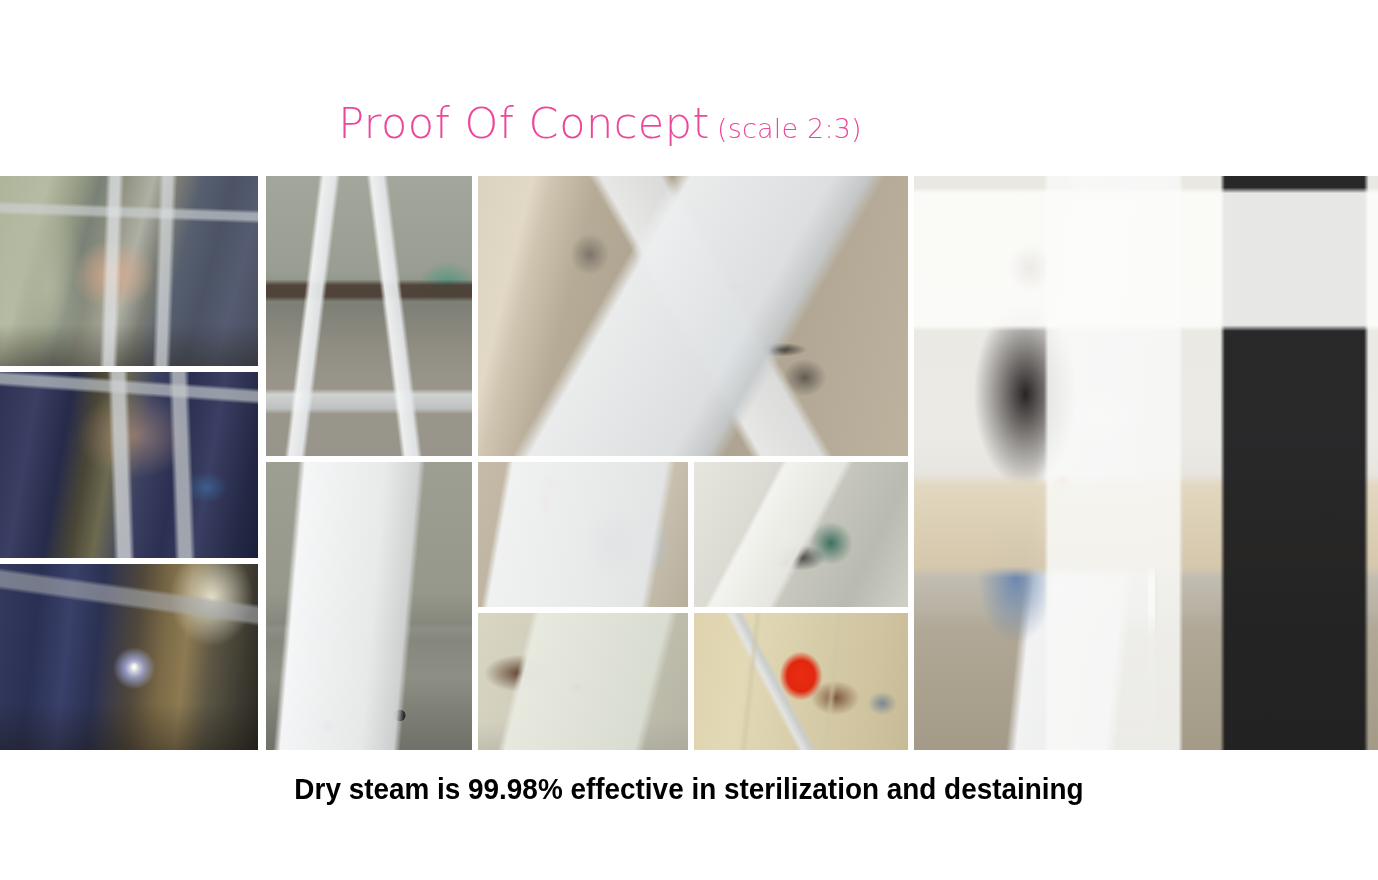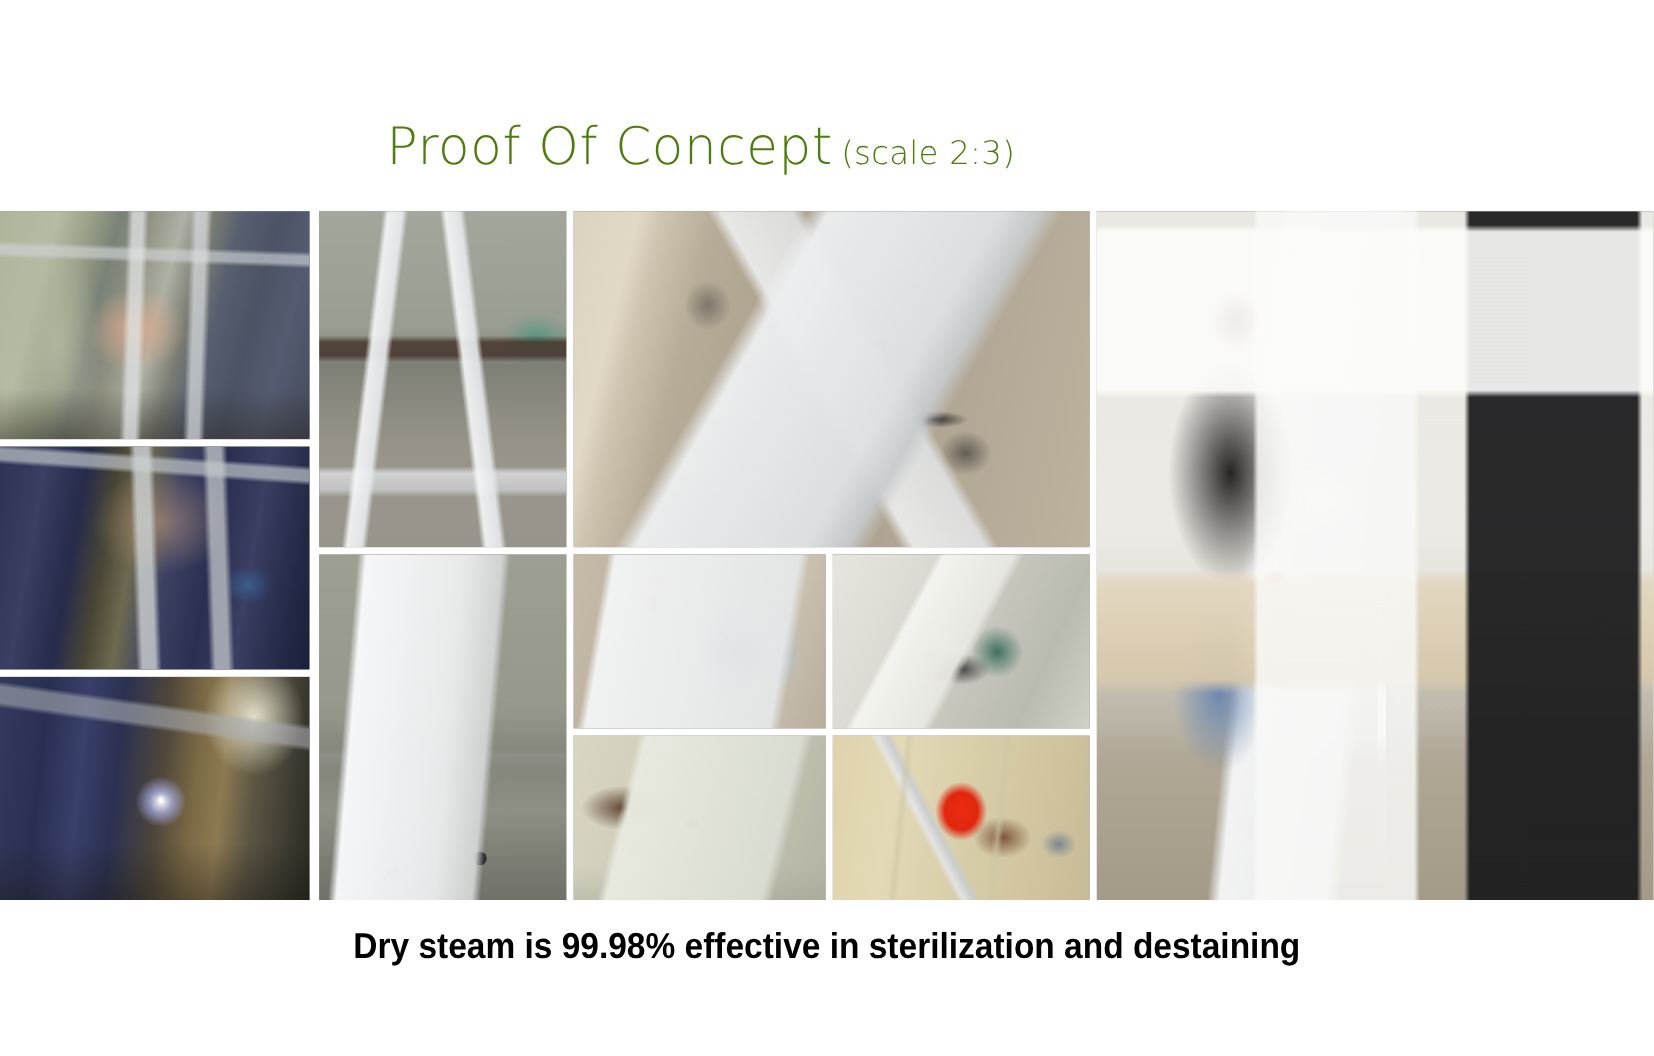--- a/index.html
+++ b/index.html
@@ -13,25 +13,25 @@
     height: 880px;
     overflow: hidden;
     font-family: "Liberation Sans", sans-serif;
     position: relative;
   }
 
   
   .slide-title {
     position: absolute;
     top: 98px;
-    left: 0;
+    left: 16px;
     width: 1168px;
     text-align: center;
     white-space: nowrap;
-    color: #4d7c0f;
+    color: #ec4899;
   }
   .slide-title .main {
     font-family: "DejaVu Sans", sans-serif;
     font-weight: 200;
     font-size: 43px;
     letter-spacing: 0.5px;
     font-stretch: condensed;
   }
   .slide-title .sub {
     font-family: "DejaVu Sans", sans-serif;

